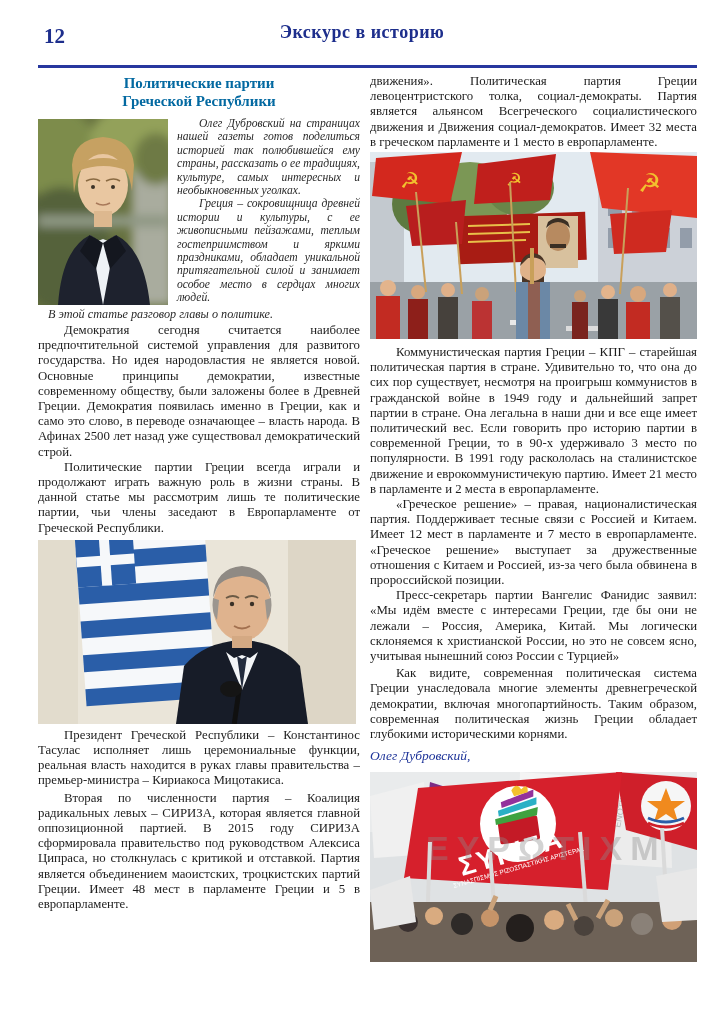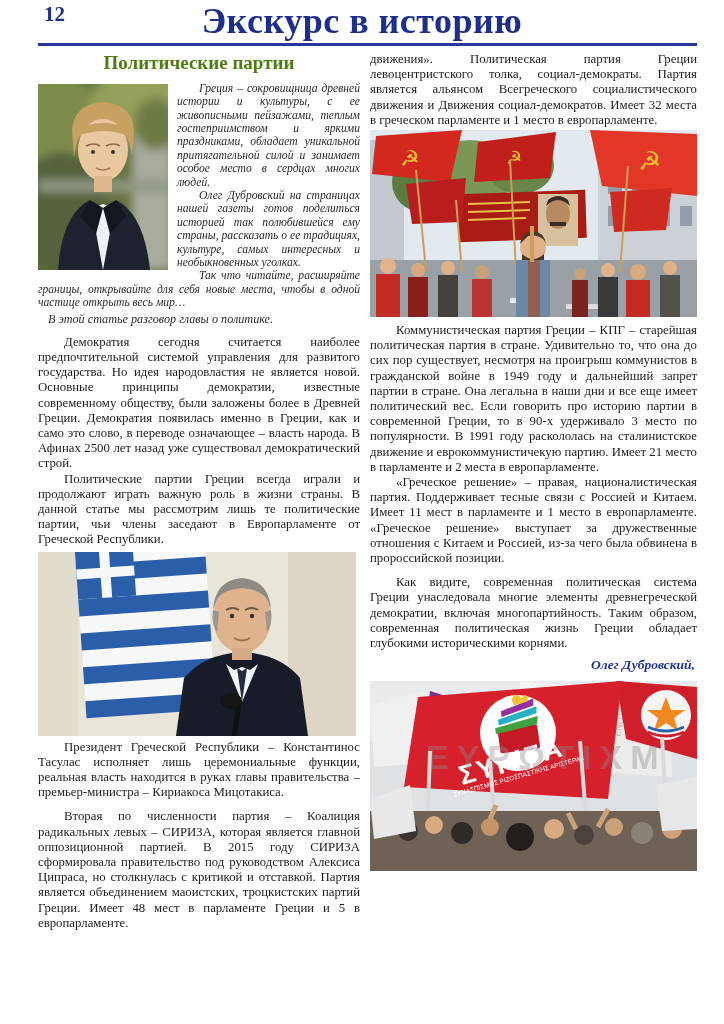--- a/index.html
+++ b/index.html
@@ -2,56 +2,56 @@
 <html><head>
 <meta charset="utf-8">
 <style>
   html,body { margin:0; padding:0; background:#888; }
   .page {
     position:relative; width:724px; height:1024px; margin:0 auto;
     background:#ffffff; overflow:hidden;
     font-family:"Liberation Serif", serif; color:#1c1c1c;
   }
   
-  .header { position:relative; height:40px; }
+  .header { position:relative; height:40px; margin-top:22px; }
   .page-num { position:absolute; left:44px; top:2px; font-weight:bold; font-size:21px; color:#1d2e8c; }
-  .header-title { text-align:center; font-weight:bold; font-size:36px; color:#1d2e8c; letter-spacing:0.5px; }
+  .header-title { text-align:center; font-weight:bold; font-size:18px; color:#1d2e8c; letter-spacing:0.5px; }
   .header-rule { height:3px; background:#27379e; margin:3px 27px 0 38px; }
 
   
   .cols { display:flex; gap:10px; padding:0 27px 0 38px; margin-top:2px; }
   .col-left  { width:322px; flex:0 0 322px; }
   .col-right { width:327px; flex:0 0 327px; }
 
   .article-title {
-    text-align:center; font-weight:bold; font-size:19px; line-height:1.2;
-    color:#4d7c0f; margin:4px 0 7px 0;
+    text-align:center; font-weight:bold; font-size:15px; line-height:1.2;
+    color:#0369a1; margin:4px 0 7px 0;
   }
 
   p { margin:0; text-align:justify; }
   .body-p { font-size:12.8px; line-height:15.2px; text-indent:26px; }
-  .gap-before { margin-top:9px; }
+  .gap-before { margin-top:2px; }
 
   .intro-block { overflow:hidden; }
   .photo-frame { line-height:0; }
   .portrait-frame { float:left; margin:2px 9px 2px 0; }
   .intro-p {
     font-style:italic; font-size:11.6px; line-height:13.4px; text-indent:22px;
     color:#2a2a2a;
   }
   .intro-tail {
     clear:left; font-style:italic; font-size:12.2px; line-height:14px;
     text-indent:10px; color:#2a2a2a; margin-top:2px;
   }
 
   .wide-photo { margin:4px 0 4px 0; }
   .right-photo { margin:2px 0 6px 0; }
 
   .signature {
-    margin-top:6px; text-align:right; font-weight:bold; font-style:italic;
+    margin-top:6px; text-align:left; font-weight:normal; font-style:italic;
     color:#1e3499; font-size:13.5px; line-height:16.5px; padding-right:2px;
   }
   .syriza-photo-frame { margin-top:7px; }
   svg { display:block; }
 </style>
 </head>
 <body>
 
 <div class="page">
 
@@ -60,20 +60,21 @@
     <div class="header-title">Экскурс в историю</div>
   </div>
   <div class="header-rule"></div>
 
   <div class="cols">
 
     <div class="col-left">
 
       <div class="article-title">
         <span>Политические партии</span><br>
+        <span>Греческой Республики</span>
       </div>
 
       <div class="intro-block">
         <div class="photo-frame portrait-frame">
           <svg width="130" height="186" viewBox="0 0 130 186">
             <defs>
               <filter id="blur1">
                   <feGaussianBlur stdDeviation="5"></feGaussianBlur>
                 </filter>
             </defs>
@@ -95,23 +96,22 @@
             <circle cx="55" cy="68" r="2" fill="#3c3227"></circle>
             <circle cx="75" cy="68" r="2" fill="#3c3227"></circle>
             <path d="M58,84 q7,4 14,0" stroke="#a8795a" stroke-width="1.6" fill="none"></path>
             <rect x="56" y="92" width="18" height="16" fill="#ddb88f"></rect>
             <path d="M20,186 Q24,130 52,116 L65,124 L78,116 Q106,130 112,186 Z" fill="#1e222e"></path>
             <path d="M52,116 L65,186 L78,116 L70,122 L65,120 L60,122 Z" fill="#eef2f6"></path>
             <path d="M52,116 L42,132 L58,150 L65,124 Z" fill="#14171f"></path>
             <path d="M78,116 L88,132 L72,150 L65,124 Z" fill="#14171f"></path>
           </svg>
         </div>
+        <p class="intro-p">Олег Дубровский на страницах нашей газеты готов поделиться историей так полюбившейся ему страны, рассказать о ее традициях, культуре, самых интересных и необыкновенных уголках.</p>
         <p class="intro-p">Греция – сокровищница древней истории и культуры, с ее живописными пейзажами, теплым гостеприимством и яркими праздниками, обладает уникальной притягательной силой и занимает особое место в сердцах многих людей.</p>
-        <p class="intro-p">Олег Дубровский на страницах нашей газеты готов поделиться историей так полюбившейся ему страны, рассказать о ее традициях, культуре, самых интересных и необыкновенных уголках.</p>
-        <p class="intro-p">Так что читайте, расширяйте границы, открывайте для себя новые места, чтобы в одной частице открыть весь мир…</p>
         <p class="intro-tail">В этой статье разговор главы о политике.</p>
       </div>
 
       <p class="body-p gap-before">Демократия сегодня считается наиболее предпочтительной системой управления для развитого государства. Но идея народовластия не является новой. Основные принципы демократии, известные современному обществу, были заложены более в Древней Греции. Демократия появилась именно в Греции, как и само это слово, в переводе означающее – власть народа. В Афинах 2500 лет назад уже существовал демократический строй.</p>
       <p class="body-p">Политические партии Греции всегда играли и продолжают играть важную роль в жизни страны. В данной статье мы рассмотрим лишь те политические партии, чьи члены заседают в Европарламенте от Греческой Республики.</p>
 
       <div class="photo-frame wide-photo">
         <svg width="318" height="184" viewBox="0 0 318 184">
           <rect width="318" height="184" fill="#eae5d9"></rect>
           <rect x="250" width="68" height="184" fill="#ddd6c6"></rect>
@@ -234,21 +234,22 @@
           <circle cx="163" cy="118" r="13" fill="#dfb28a"></circle>
           <path d="M150,114 Q152,102 163,101 Q174,102 176,114 L174,110 Q168,104 158,106 Z" fill="#4a3526"></path>
           <path d="M152,124 Q163,134 174,124 L174,130 Q163,138 152,130 Z" fill="#4a3526"></path>
           <rect x="146" y="130" width="34" height="57" fill="#6b88a6"></rect>
           <rect x="158" y="130" width="12" height="57" fill="#8f5f52"></rect>
           <rect x="160" y="96" width="4" height="36" fill="#c9a05a"></rect>
         </svg>
       </div>
 
       <p class="body-p">Коммунистическая партия Греции – КПГ – старейшая политическая партия в стране. Удивительно то, что она до сих пор существует, несмотря на проигрыш коммунистов в гражданской войне в 1949 году и дальнейший запрет партии в стране. Она легальна в наши дни и все еще имеет политический вес. Если говорить про историю партии в современной Греции, то в 90-х удерживало 3 место по популярности. В 1991 году раскололась на сталинистское движение и еврокоммунистичекую партию. Имеет 21 место в парламенте и 2 места в европарламенте.</p>
-      <p class="body-p">«Греческое решение» – правая, националистическая партия. Поддерживает тесные связи с Россией и Китаем. Имеет 11 мест в парламенте и 1 место в европарламенте. «Греческое решение» выступает за дружественные отношения с Китаем и Россией, из-за чего была обвинена в пророссийской позиции.</p>
+      <p class="body-p">«Греческое решение» – правая, националистическая партия. Поддерживает тесные связи с Россией и Китаем. Имеет 12 мест в парламенте и 7 место в европарламенте. «Греческое решение» выступает за дружественные отношения с Китаем и Россией, из-за чего была обвинена в пророссийской позиции.</p>
+      <p class="body-p">Пресс-секретарь партии Вангелис Фанидис заявил: «Мы идём вместе с интересами Греции, где бы они не лежали – Россия, Америка, Китай. Мы логически склоняемся к христианской России, но это не совсем ясно, учитывая нынешний союз России с Турцией»</p>
       <p class="body-p gap-before">Как видите, современная политическая система Греции унаследовала многие элементы древнегреческой демократии, включая многопартийность. Таким образом, современная политическая жизнь Греции обладает глубокими историческими корнями.</p>
 
       <div class="signature">
         <div>Олег Дубровский,</div>
       </div>
 
       <div class="photo-frame syriza-photo-frame">
         <svg width="327" height="190" viewBox="0 0 327 190">
           <rect width="327" height="190" fill="#dfe2e4"></rect>
           <rect y="0" width="327" height="60" fill="#e9ebec"></rect>

